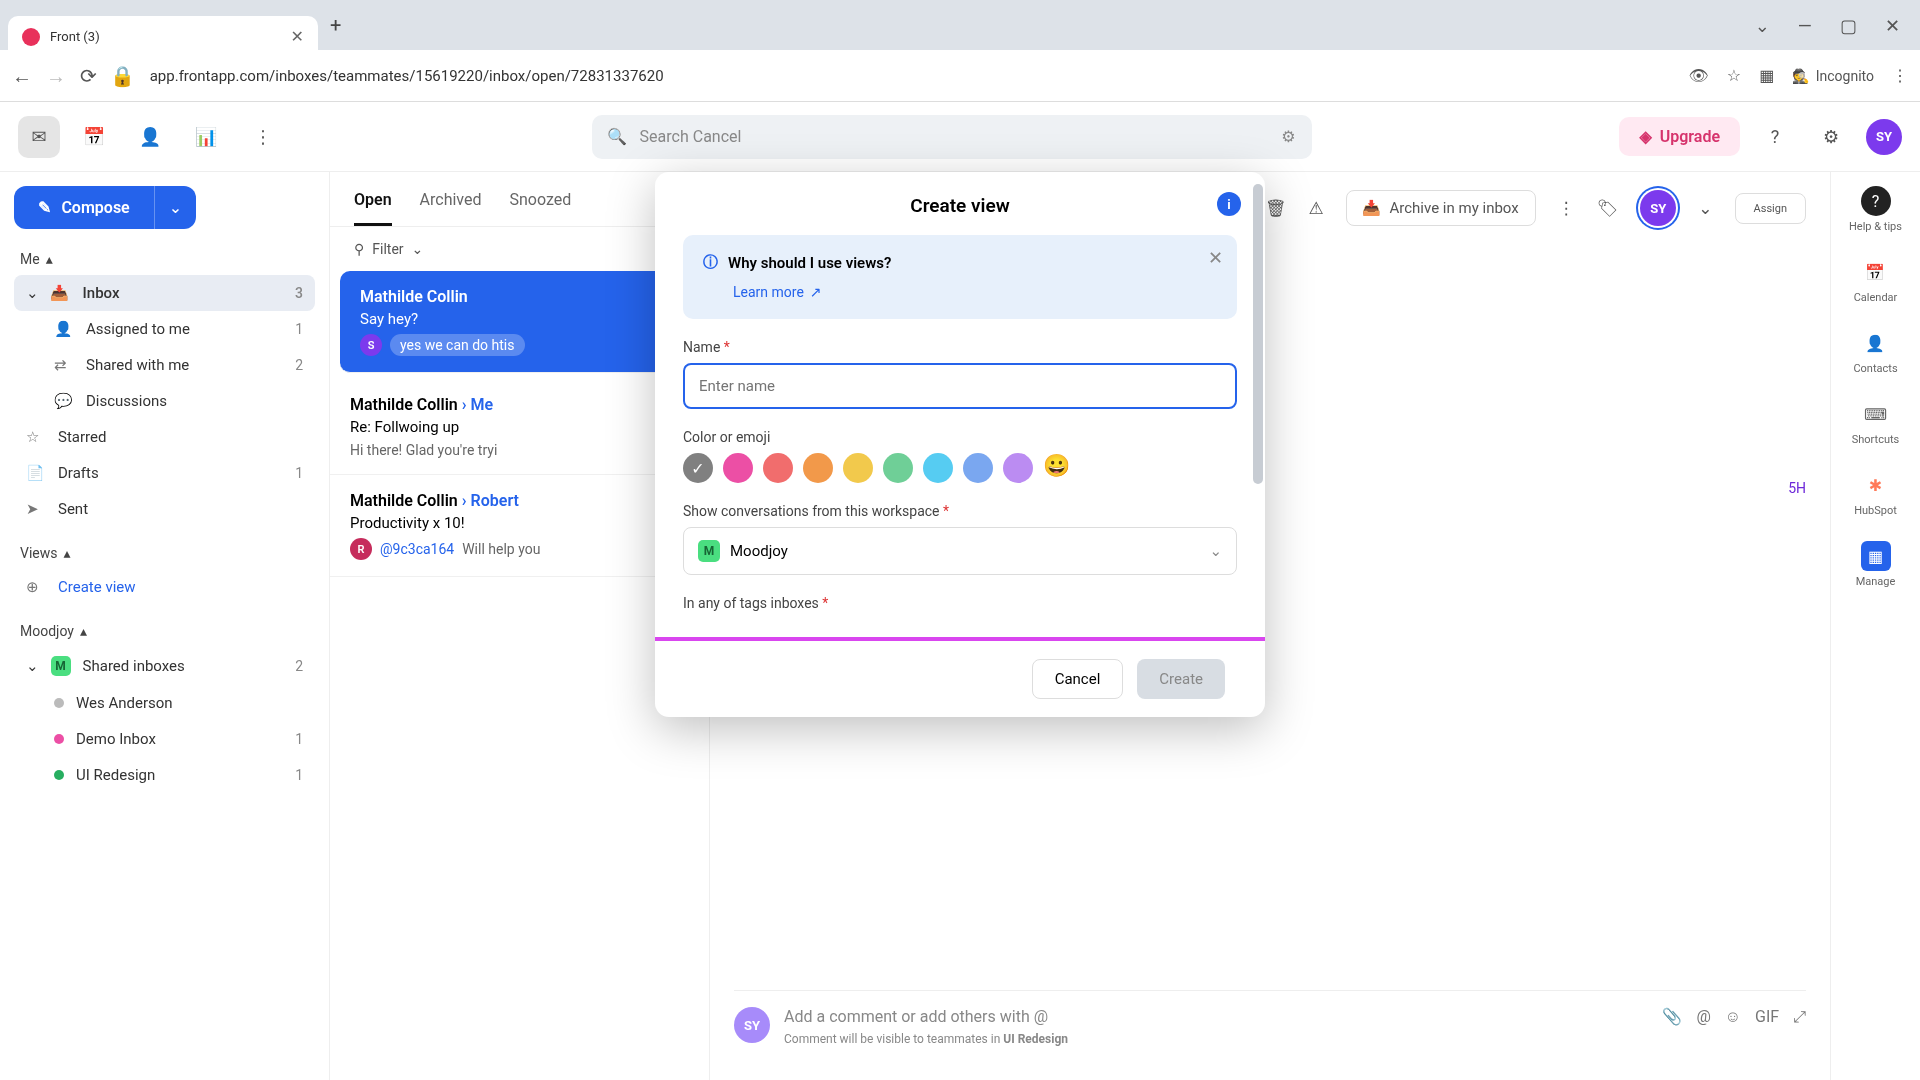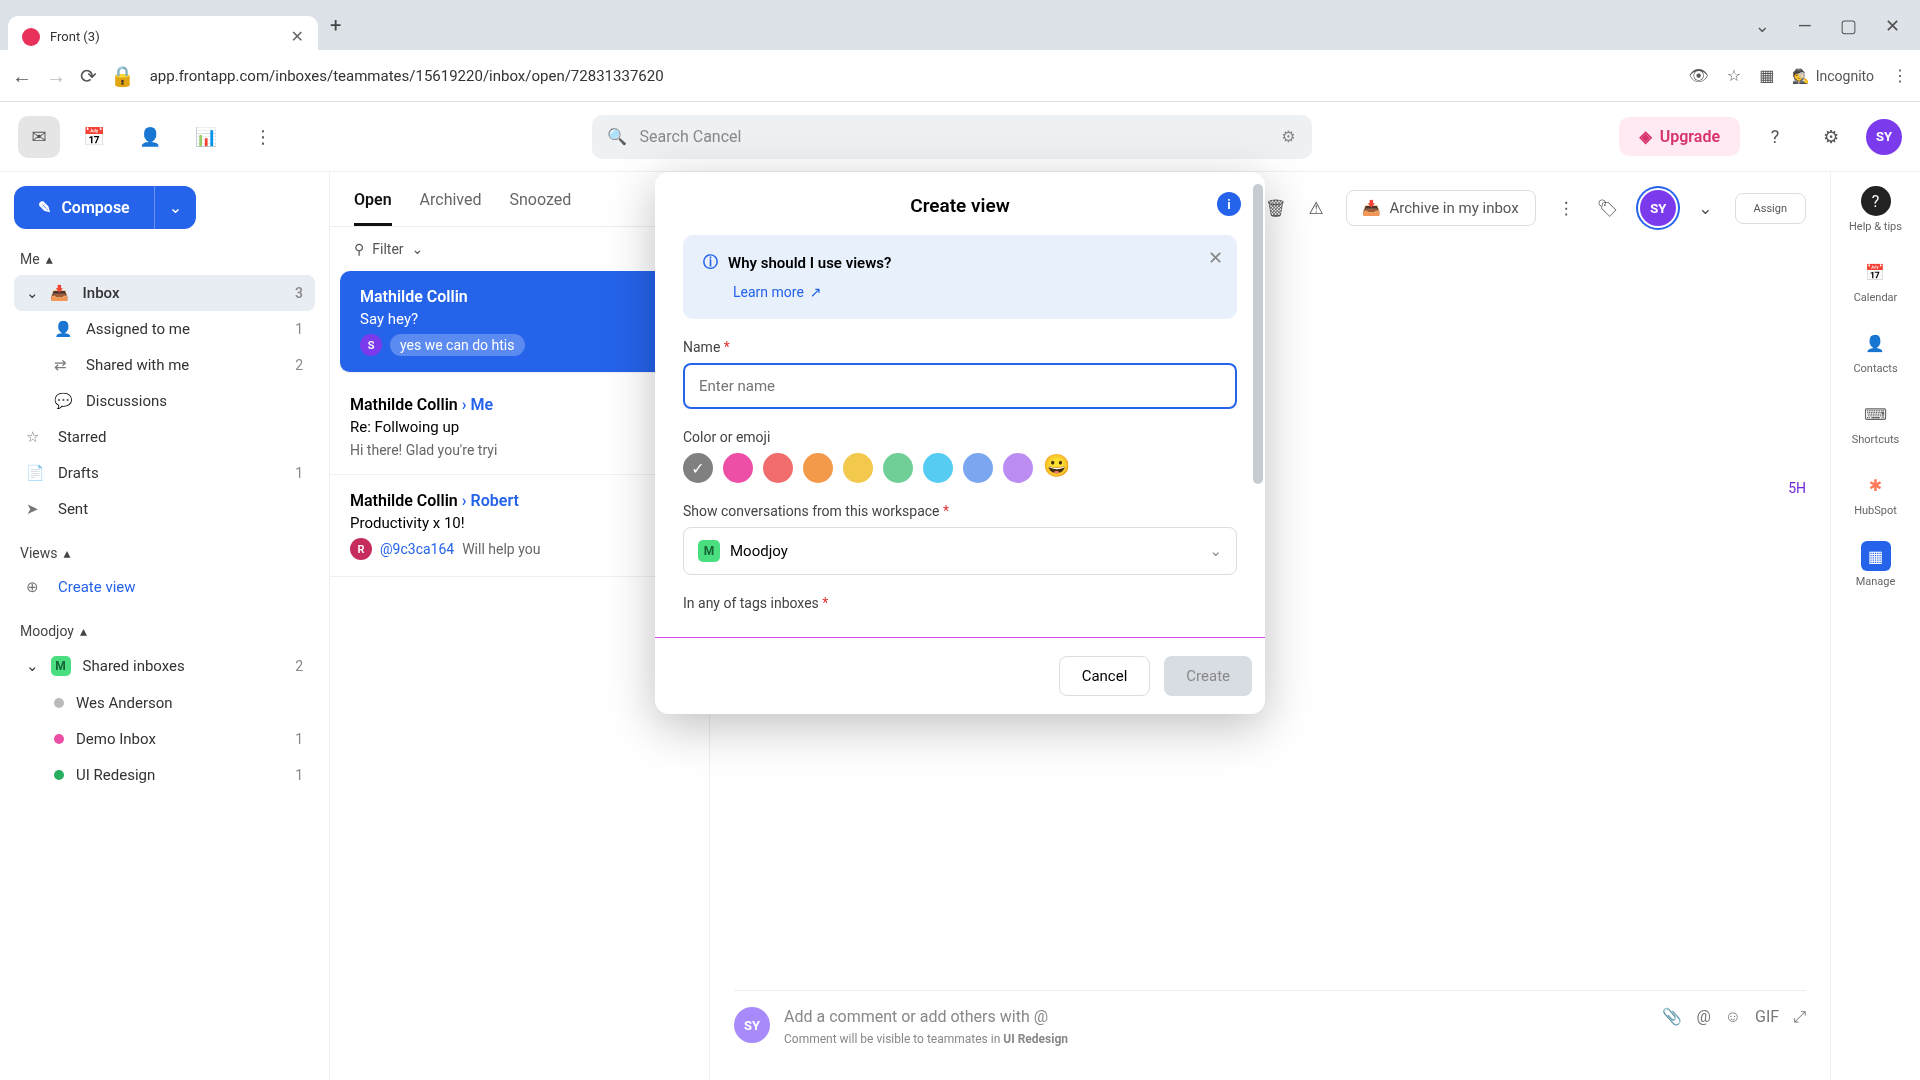--- a/index.html
+++ b/index.html
@@ -100,21 +100,21 @@
 .field-label { font-size:14px; color:#444; margin-top:20px; margin-bottom:8px; }
 .field-label .req { color:#d33; }
 .name-input { width:100%; border:2px solid #2563eb; border-radius:8px; padding:12px 14px; font-size:15px; outline:none; }
 .swatches { display:flex; gap:10px; }
 .swatch { width:30px; height:30px; border-radius:50%; }
 .swatch.sel { display:flex; align-items:center; justify-content:center; color:#fff; }
 .emoji-swatch { width:30px; height:30px; font-size:22px; }
 .dropdown { border:1px solid #ddd; border-radius:8px; padding:12px 14px; display:flex; align-items:center; gap:10px; font-size:15px; }
 .dropdown .chev { margin-left:auto; color:#888; }
 .ws-badge { width:22px; height:22px; border-radius:5px; background:#4ade80; color:#166534; display:flex; align-items:center; justify-content:center; font-size:12px; font-weight:700; }
-.modal-footer { padding:18px 13px; display:flex; justify-content:flex-end; gap:14px; border-top:1px solid #d946ef; }
+.modal-footer { padding:18px 40px; display:flex; justify-content:flex-end; gap:14px; border-top:4px solid #d946ef; }
 .btn { padding:10px 22px; border-radius:8px; font-size:15px; border:none; }
 .btn-cancel { background:#fff; border:1px solid #ddd; }
 .btn-create { background:#d8dde3; color:#888; }
 .scrollbar-track { position:absolute; right:2px; top:12px; bottom:80px; width:10px; }
 .scrollbar-thumb { background:#c7ccd3; border-radius:5px; width:10px; height:300px; position:absolute; top:0; }
 </style>
 </head>
 <body>
 
 <div class="browser-chrome">

